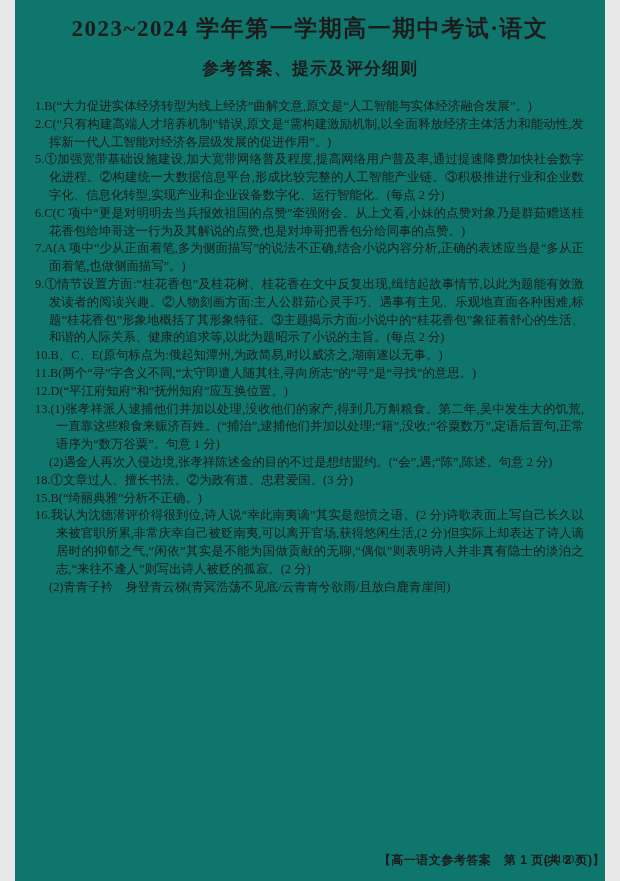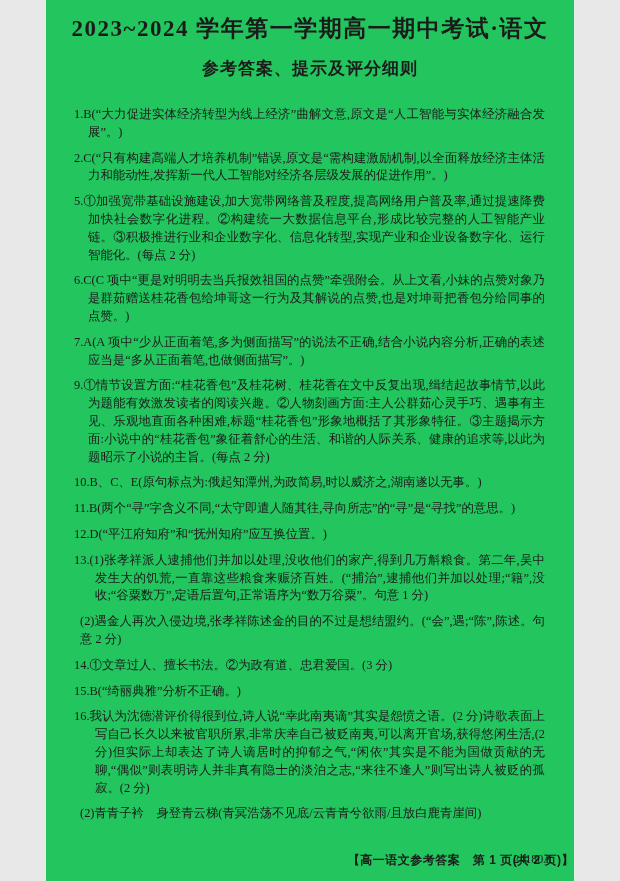--- a/index.html
+++ b/index.html
@@ -1,20 +1,20 @@
 <!DOCTYPE html>
 <html><head>
 <meta charset="utf-8">
 <style>
   html,body{margin:0;padding:0;background:#e8e8e8;}
   .page{
     position:relative;
-    width:528px;height:881px;
+    width:590px;height:881px;
     margin:0 auto;
-    background:#22c55e;
+    background:#0f766e;
     font-family:"Liberation Serif","DejaVu Serif",serif;
     color:#1b1b1b;
     overflow:hidden;
   }
   .title{
     text-align:center;
     padding-top:13px;
     font-size:23px;
     font-weight:bold;
     letter-spacing:1.5px;
@@ -29,21 +29,21 @@
     font-family:"Liberation Sans","DejaVu Sans",sans-serif;
   }
   .answers{
     position:absolute;
     top:98px;left:20px;right:21px;
     font-size:12.4px;
     line-height:17.8px;
     text-align:justify;
     text-justify:inter-ideograph;
   }
-  .para{margin:8px;}
+  .para{margin:0;}
   .item1{padding-left:14px;text-indent:-14px;}
   .item2{padding-left:21px;text-indent:-21px;}
   .sub{margin-left:14px;}
   .footer{
     position:absolute;
     left:0;right:0;bottom:13px;
     height:16px;
     font-size:12px;
   }
   .footer-center{
@@ -74,21 +74,21 @@
       <div class="para item1">2.C(“只有构建高端人才培养机制”错误,原文是“需构建激励机制,以全面释放经济主体活力和能动性,发挥新一代人工智能对经济各层级发展的促进作用”。)</div>
       <div class="para item1">5.①加强宽带基础设施建设,加大宽带网络普及程度,提高网络用户普及率,通过提速降费加快社会数字化进程。②构建统一大数据信息平台,形成比较完整的人工智能产业链。③积极推进行业和企业数字化、信息化转型,实现产业和企业设备数字化、运行智能化。(每点 2 分)</div>
       <div class="para item1">6.C(C 项中“更是对明明去当兵报效祖国的点赞”牵强附会。从上文看,小妹的点赞对象乃是群茹赠送桂花香包给坤哥这一行为及其解说的点赞,也是对坤哥把香包分给同事的点赞。)</div>
       <div class="para item1">7.A(A 项中“少从正面着笔,多为侧面描写”的说法不正确,结合小说内容分析,正确的表述应当是“多从正面着笔,也做侧面描写”。)</div>
       <div class="para item1">9.①情节设置方面:“桂花香包”及桂花树、桂花香在文中反复出现,缉结起故事情节,以此为题能有效激发读者的阅读兴趣。②人物刻画方面:主人公群茹心灵手巧、遇事有主见、乐观地直面各种困难,标题“桂花香包”形象地概括了其形象特征。③主题揭示方面:小说中的“桂花香包”象征着舒心的生活、和谐的人际关系、健康的追求等,以此为题昭示了小说的主旨。(每点 2 分)</div>
       <div class="para item2">10.B、C、E(原句标点为:俄起知潭州,为政简易,时以威济之,湖南遂以无事。)</div>
       <div class="para item2">11.B(两个“寻”字含义不同,“太守即遣人随其往,寻向所志”的“寻”是“寻找”的意思。)</div>
       <div class="para item2">12.D(“平江府知府”和“抚州知府”应互换位置。)</div>
       <div class="para item2">13.(1)张孝祥派人逮捕他们并加以处理,没收他们的家产,得到几万斛粮食。第二年,吴中发生大的饥荒,一直靠这些粮食来赈济百姓。(“捕治”,逮捕他们并加以处理;“籍”,没收;“谷粟数万”,定语后置句,正常语序为“数万谷粟”。句意 1 分)</div>
       <div class="para sub">(2)遇金人再次入侵边境,张孝祥陈述金的目的不过是想结盟约。(“会”,遇;“陈”,陈述。句意 2 分)</div>
-      <div class="para item2">14.①文章过人、擅长书法。②为政有道、忠君爱国。(3 分)</div>
+      <div class="para item2">18.①文章过人、擅长书法。②为政有道、忠君爱国。(3 分)</div>
       <div class="para item2">15.B(“绮丽典雅”分析不正确。)</div>
       <div class="para item2">16.我认为沈德潜评价得很到位,诗人说“幸此南夷谪”其实是怨愤之语。(2 分)诗歌表面上写自己长久以来被官职所累,非常庆幸自己被贬南夷,可以离开官场,获得悠闲生活,(2 分)但实际上却表达了诗人谪居时的抑郁之气,“闲依”其实是不能为国做贡献的无聊,“偶似”则表明诗人并非真有隐士的淡泊之志,“来往不逢人”则写出诗人被贬的孤寂。(2 分)</div>
       <div class="para sub">(2)青青子衿　身登青云梯(青冥浩荡不见底/云青青兮欲雨/且放白鹿青崖间)</div>
     </div>
 
   <div class="footer">
     <div class="footer-center">【高一语文参考答案　第 1 页(共 2 页)】</div>
     <div class="footer-right">24180A</div>
   </div>
 </div>

